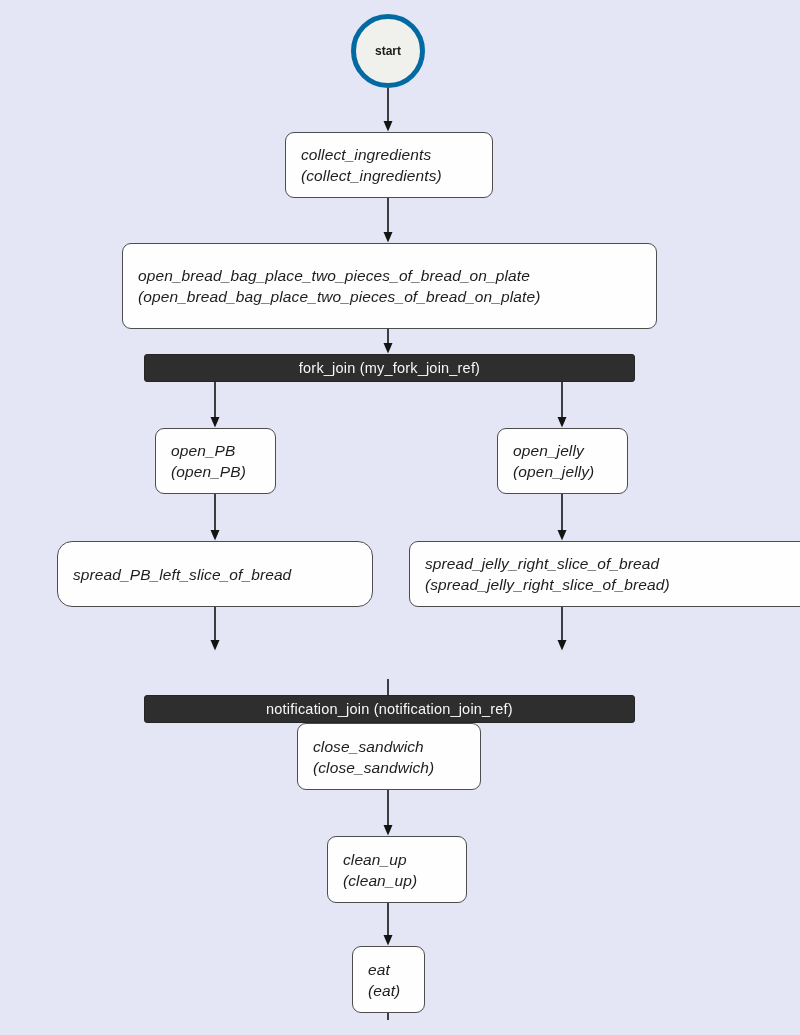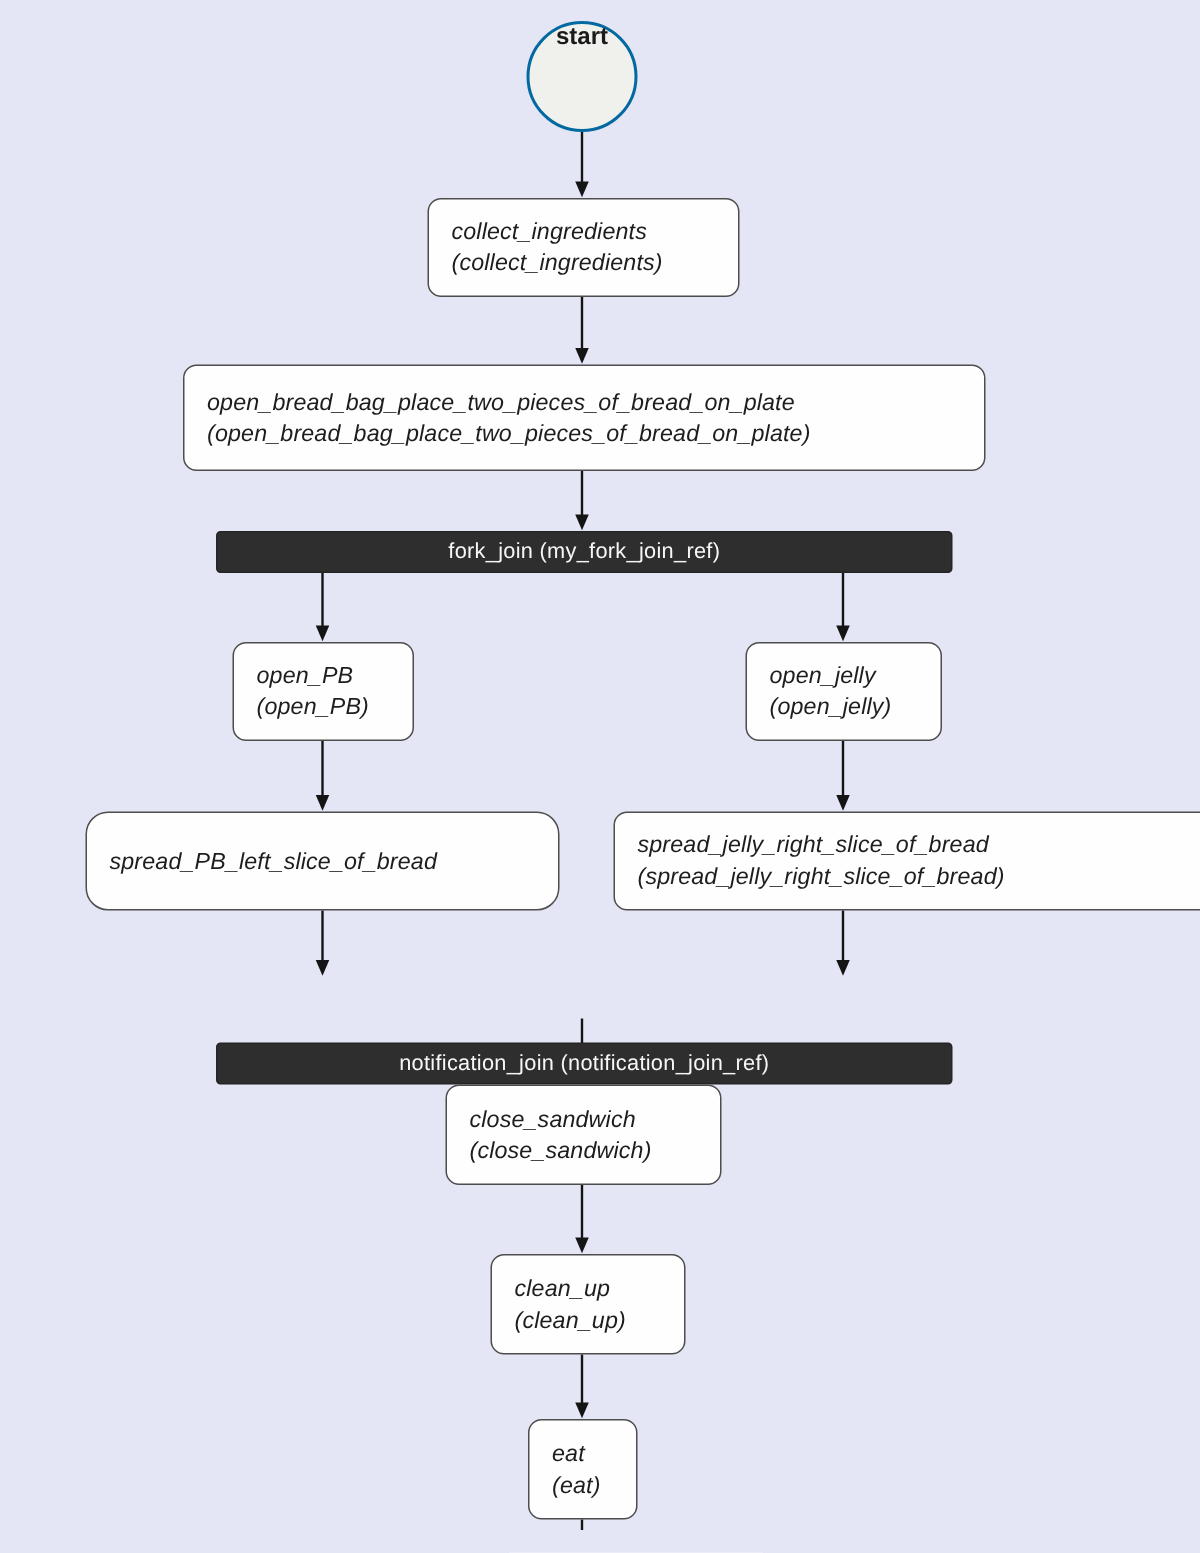--- a/index.html
+++ b/index.html
@@ -35,37 +35,37 @@
     display:flex;align-items:center;justify-content:center;
     color:var(--bar-text,#f7f7f7);
     font-size:14.5px;
     letter-spacing:0.2px;
     white-space:nowrap;
   }
   .start-node{
     position:absolute;z-index:2;
     width:74px;height:74px;border-radius:50%;
     background:var(--start-fill,#f0f1ec);
-    border:2px solid #0369a1;
+    border:5px solid #0369a1;
     box-sizing:border-box;
-    display:flex;align-items:flex-start;justify-content:center;
-    font-weight:bold;font-size:16px;color:#1b1b1b;
+    display:flex;align-items:center;justify-content:center;
+    font-weight:bold;font-size:12px;color:#1b1b1b;
   }
   
   #n-start{left:351px;top:14px;}
   #n-collect{left:285px;top:132px;width:208px;height:66px;}
-  #n-openbread{left:122px;top:243px;width:535px;height:71px;}
+  #n-openbread{left:122px;top:243px;width:535px;height:86px;}
   #n-forkjoin{left:144px;top:354px;width:491px;height:28px;}
   #n-openpb{left:155px;top:428px;width:121px;height:66px;}
   #n-openjelly{left:497px;top:428px;width:131px;height:66px;}
   #n-spreadpb{left:57px;top:541px;width:316px;height:66px;border-radius:15px;}
   #n-spreadjelly{left:409px;top:541px;width:404px;height:66px;}
   #n-notifjoin{left:144px;top:651px;width:491px;height:28px;margin-top:44px;}
   #n-close{left:297px;top:723px;width:184px;height:67px;}
-  #n-clean{left:327px;top:836px;width:130px;height:67px;}
+  #n-clean{left:327px;top:836px;width:140px;height:67px;}
   #n-eat{left:352px;top:946px;width:73px;height:67px;}
 </style>
 </head>
 <body>
 
 <div class="canvas">
 
   <svg class="edges" viewBox="0 0 800 1035" xmlns="http://www.w3.org/2000/svg">
     <g stroke="#141414" stroke-width="1.6" fill="#141414">
       <g>

